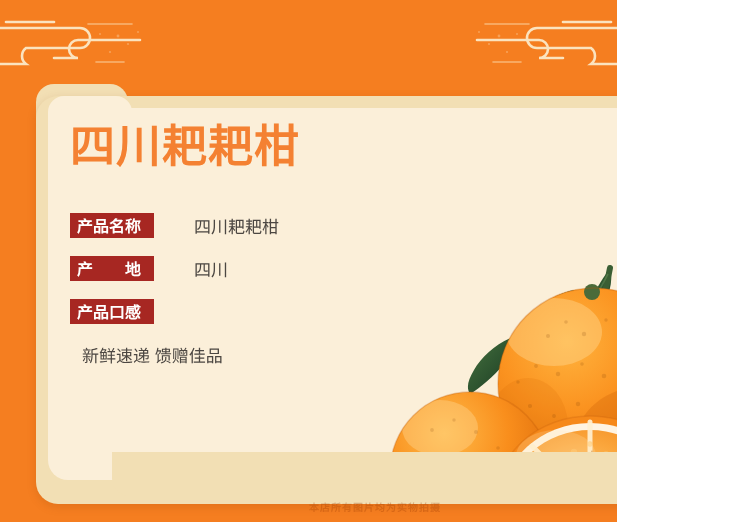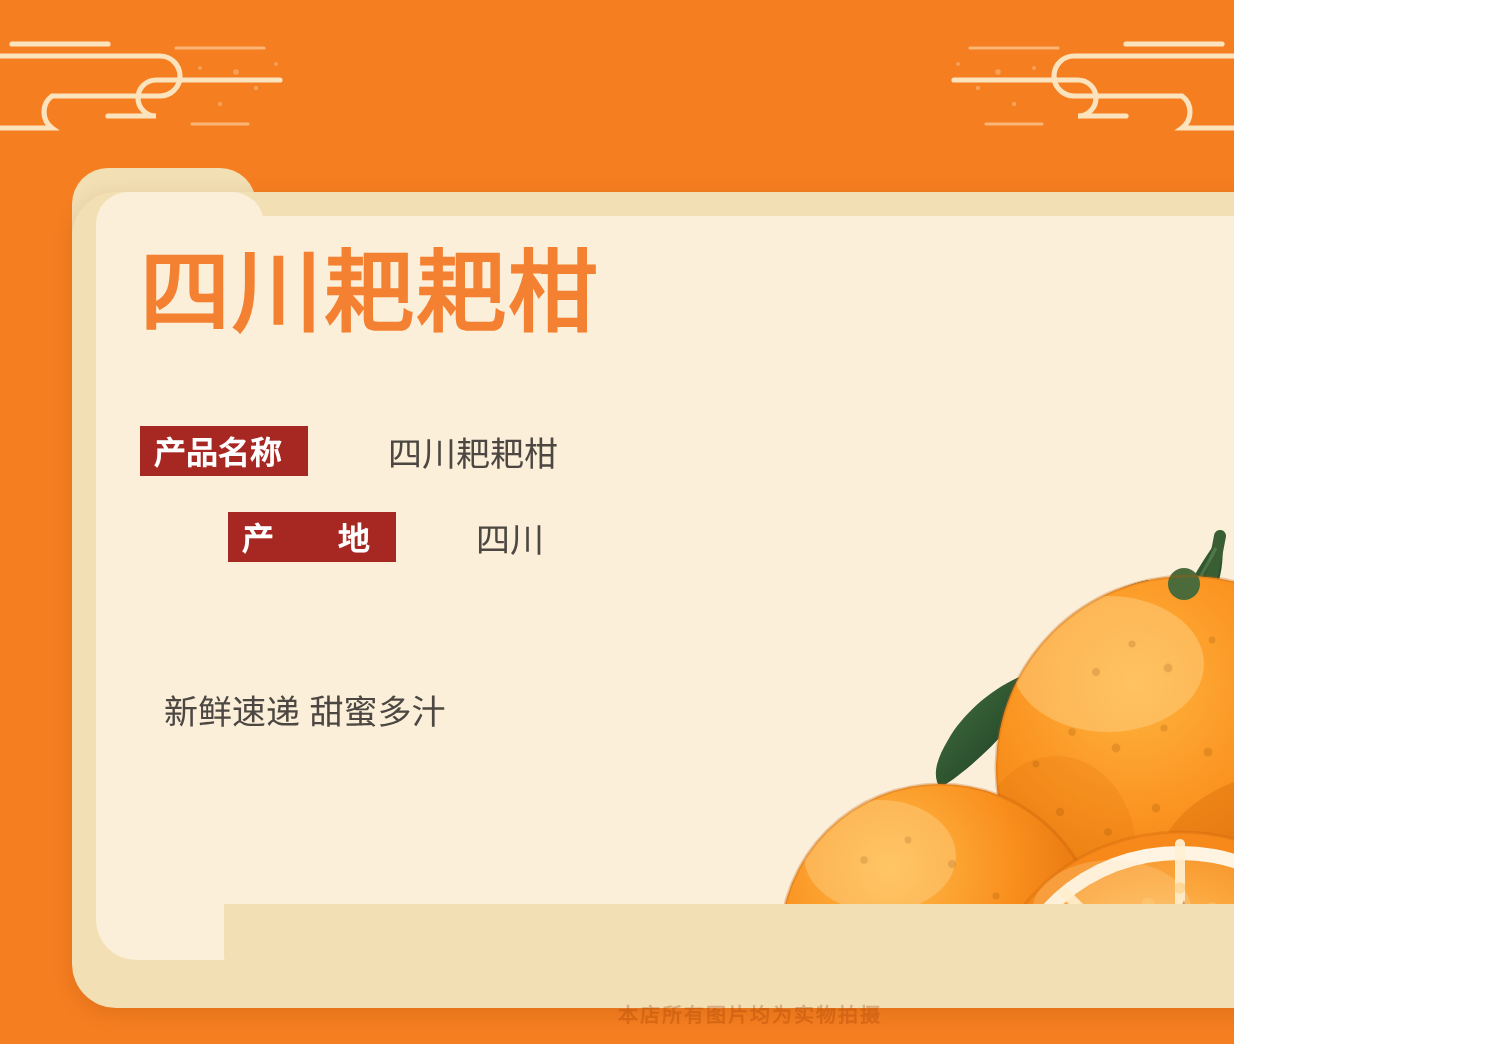--- a/index.html
+++ b/index.html
@@ -140,21 +140,20 @@
     height: 25px;
     padding: 0 7px;
     min-width: 84px;
     box-sizing: border-box;
     letter-spacing: 0px;
     white-space: nowrap;
   }
   .spec-label.spaced {
     letter-spacing: 0;
     justify-content: space-between;
-    margin-left: 44px;
   }
   .spec-value {
     margin-left: 12px;
     font-size: 17px;
     color: #4C4742;
     white-space: nowrap;
   }
 
   .watermark {
     position: absolute;
@@ -445,24 +444,25 @@
         <span class="spec-label">产品名称</span>
         <span class="spec-value">四川耙耙柑</span>
       </div>
 
       <div class="spec-row">
         <span class="spec-label spaced">产　　地</span>
         <span class="spec-value">四川</span>
       </div>
 
       <div class="spec-row">
+        <span class="spec-label">产品口感</span>
       </div>
 
       <div class="spec-row">
-        <span class="spec-value">新鲜速递 甜蜜多汁</span>
+        <span class="spec-value">新鲜速递 馈赠佳品</span>
       </div>
     </div>
   </div>
 
   <div class="card-front-foot"></div>
 
   <div class="watermark">本店所有图片均为实物拍摄</div>
 </div>
 
 </body></html>

